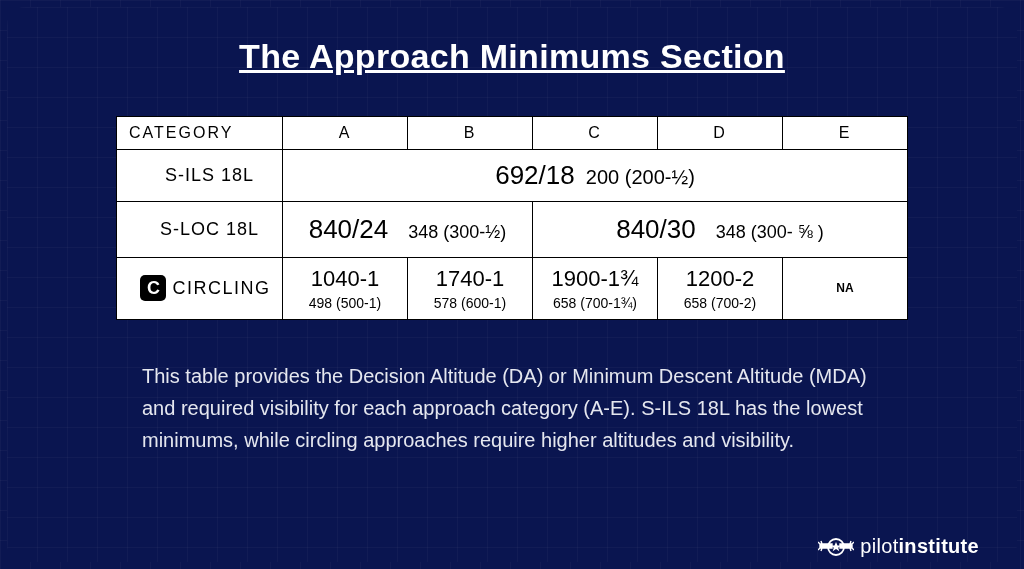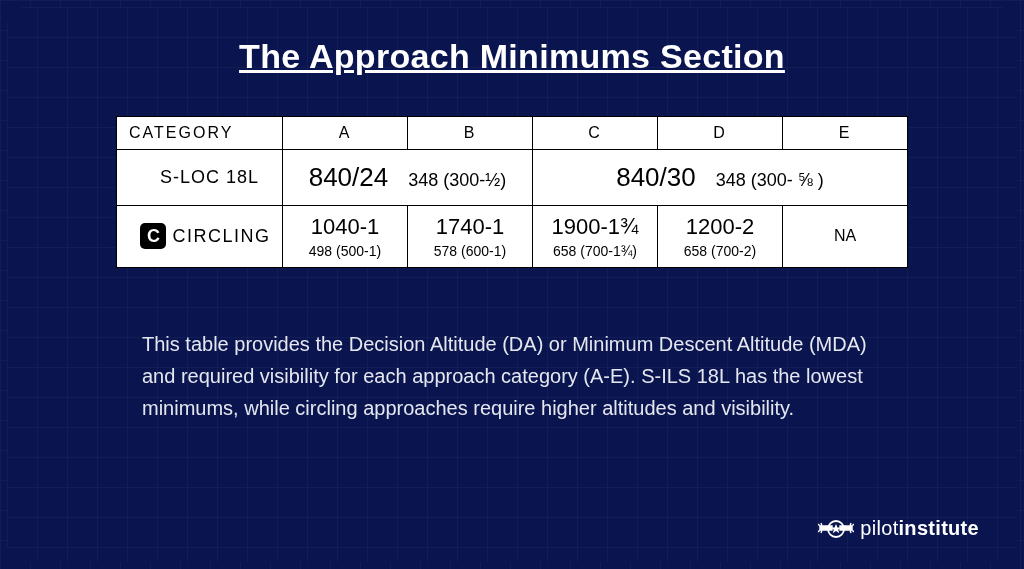--- a/index.html
+++ b/index.html
@@ -36,21 +36,21 @@
       font-size: 34px;
       font-weight: 600;
       margin-bottom: 40px;
       letter-spacing: 0.3px;
       text-decoration: underline;
     }
     .table {
       background: #fff;
       border-collapse: collapse;
       font-family: Arial, Helvetica, sans-serif;
-      margin-bottom: 60px;
+      margin-bottom: 40px;
     }
     .table td, .table th {
       border: 1px solid #000;
       text-align: center;
       vertical-align: middle;
       color: #000;
     }
     .hdr td {
       font-size: 16px;
       letter-spacing: 2px;
@@ -95,32 +95,32 @@
       width: 26px;
       height: 26px;
       background: #000;
       color: #fff;
       border-radius: 5px;
       font-size: 18px;
       font-weight: 700;
       margin-right: 6px;
       letter-spacing: 0;
     }
-    .na { font-size: 16px; }
+    .na { font-size: 12px; font-weight: bold; }
     .desc {
       color: #e5e7ef;
       font-size: 20px;
       line-height: 1.6;
       text-align: left;
       max-width: 740px;
       font-weight: 300;
     }
     .brand {
       position: absolute;
-      bottom: 22px;
+      bottom: 4px;
       right: 38px;
       display: flex;
       align-items: center;
       gap: 6px;
       color: #fff;
     }
     .brand-text {
       font-size: 20px;
       font-weight: 400;
       letter-spacing: 0.3px;
@@ -141,20 +141,27 @@
     <tbody>
         <tr class="hdr">
       <td class="cat">CATEGORY</td>
       <td class="col">A</td>
       <td class="col">B</td>
       <td class="col">C</td>
       <td class="col">D</td>
       <td class="col">E</td>
     </tr>
 
+    <tr>
+      <td class="rowlabel">S-ILS 18L</td>
+      <td class="ils-cell" colspan="5">
+        <span class="big">692/18</span>
+        &nbsp;<span>200 (200-½)</span>
+      </td>
+    </tr>
 
     <tr>
       <td class="rowlabel">S-LOC 18L</td>
       <td class="loc-cell" colspan="2">
         <span class="big">840/24</span>
         &nbsp;&nbsp;&nbsp;<span>348 (300-½)</span>
       </td>
       <td class="loc-cell" colspan="3">
         <span class="big">840/30</span>
         &nbsp;&nbsp;&nbsp;<span>348 (300- ⅝ )</span>

